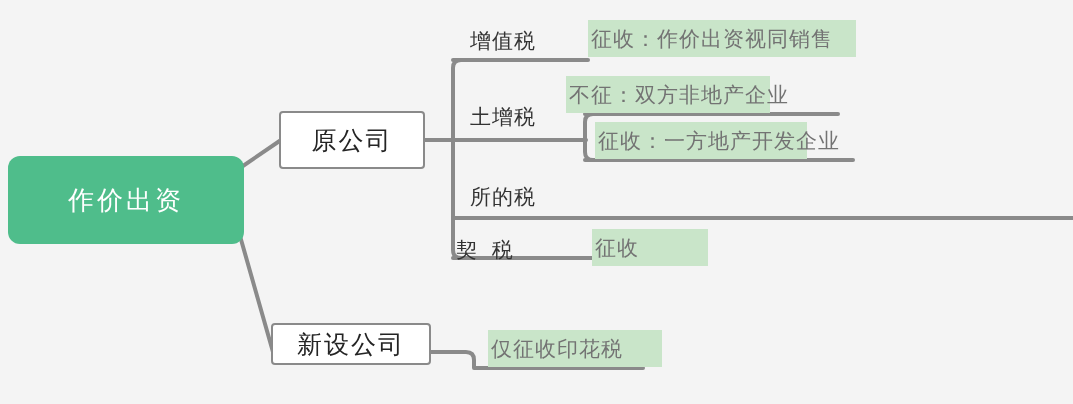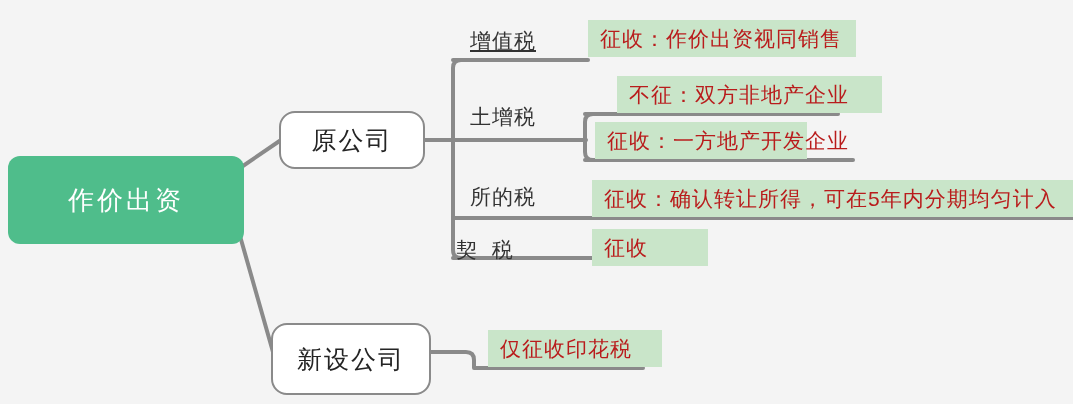--- a/index.html
+++ b/index.html
@@ -40,63 +40,64 @@
     letter-spacing: 3px;
     box-sizing: border-box;
     z-index: 4;
   }
 
   
   .branch-node {
     position: absolute;
     background: #ffffff;
     border: 2px solid #8a8a8a;
-    border-radius: 16px;
+    border-radius: 4px;
     display: flex;
     align-items: center;
     justify-content: center;
     color: #242424;
     font-size: 25px;
     letter-spacing: 2px;
     box-sizing: border-box;
     z-index: 4;
   }
   #node-original { left: 279px; top: 111px; width: 146px; height: 58px; }
-  #node-newco    { left: 271px; top: 323px; width: 160px; height: 72px; }
+  #node-newco    { left: 271px; top: 323px; width: 160px; height: 42px; }
 
   
   .tax-label {
     position: absolute;
     font-size: 21px;
     color: #333333;
     white-space: pre;
     letter-spacing: 1px;
     z-index: 3;
   }
-  #label-vat   { left: 470px; top: 27px; text-decoration: underline;  }
+  #label-vat   { left: 470px; top: 27px;  }
   #label-lvit  { left: 470px; top: 103px; }
   #label-cit   { left: 470px; top: 183px; }
   #label-deed  { left: 456px; top: 236px; }
 
   
   .leaf-box {
     position: absolute;
     background: #c9e5c9;
-    color: #b91c1c;
+    color: #737373;
     font-size: 21px;
     letter-spacing: 1px;
     display: flex;
     align-items: center;
-    padding: 0 12px;
+    padding: 0 3px;
     box-sizing: border-box;
     white-space: nowrap;
     z-index: 3;
+    font-family: Liberation Mono, monospace;
   }
   #leaf-vat      { left: 588px; top: 20px;  width: 268px; height: 37px; }
-  #leaf-lvit-no  { left: 617px; top: 76px;  width: 265px; height: 37px; }
+  #leaf-lvit-no  { left: 566px; top: 76px;  width: 204px; height: 37px; }
   #leaf-lvit-yes { left: 595px; top: 122px; width: 212px; height: 37px; }
   #leaf-cit      { left: 592px; top: 180px; width: 481px; height: 37px; }
   #leaf-deed     { left: 592px; top: 229px; width: 116px;  height: 37px; }
   #leaf-newco    { left: 488px; top: 330px; width: 174px; height: 37px; }
 </style>
 </head>
 <body>
 
 <div id="canvas">
 
@@ -147,19 +148,18 @@
   <div class="tax-label" id="label-cit">所的税</div>
 
   <div class="tax-label" id="label-deed">契  税</div>
 
   <div class="leaf-box" id="leaf-vat">征收：作价出资视同销售</div>
 
   <div class="leaf-box" id="leaf-lvit-no">不征：双方非地产企业</div>
 
   <div class="leaf-box" id="leaf-lvit-yes">征收：一方地产开发企业</div>
 
-  <div class="leaf-box" id="leaf-cit">征收：确认转让所得，可在5年内分期均匀计入</div>
 
   <div class="leaf-box" id="leaf-deed">征收</div>
 
   <div class="leaf-box" id="leaf-newco">仅征收印花税</div>
 
 </div>
 
 </body></html>

